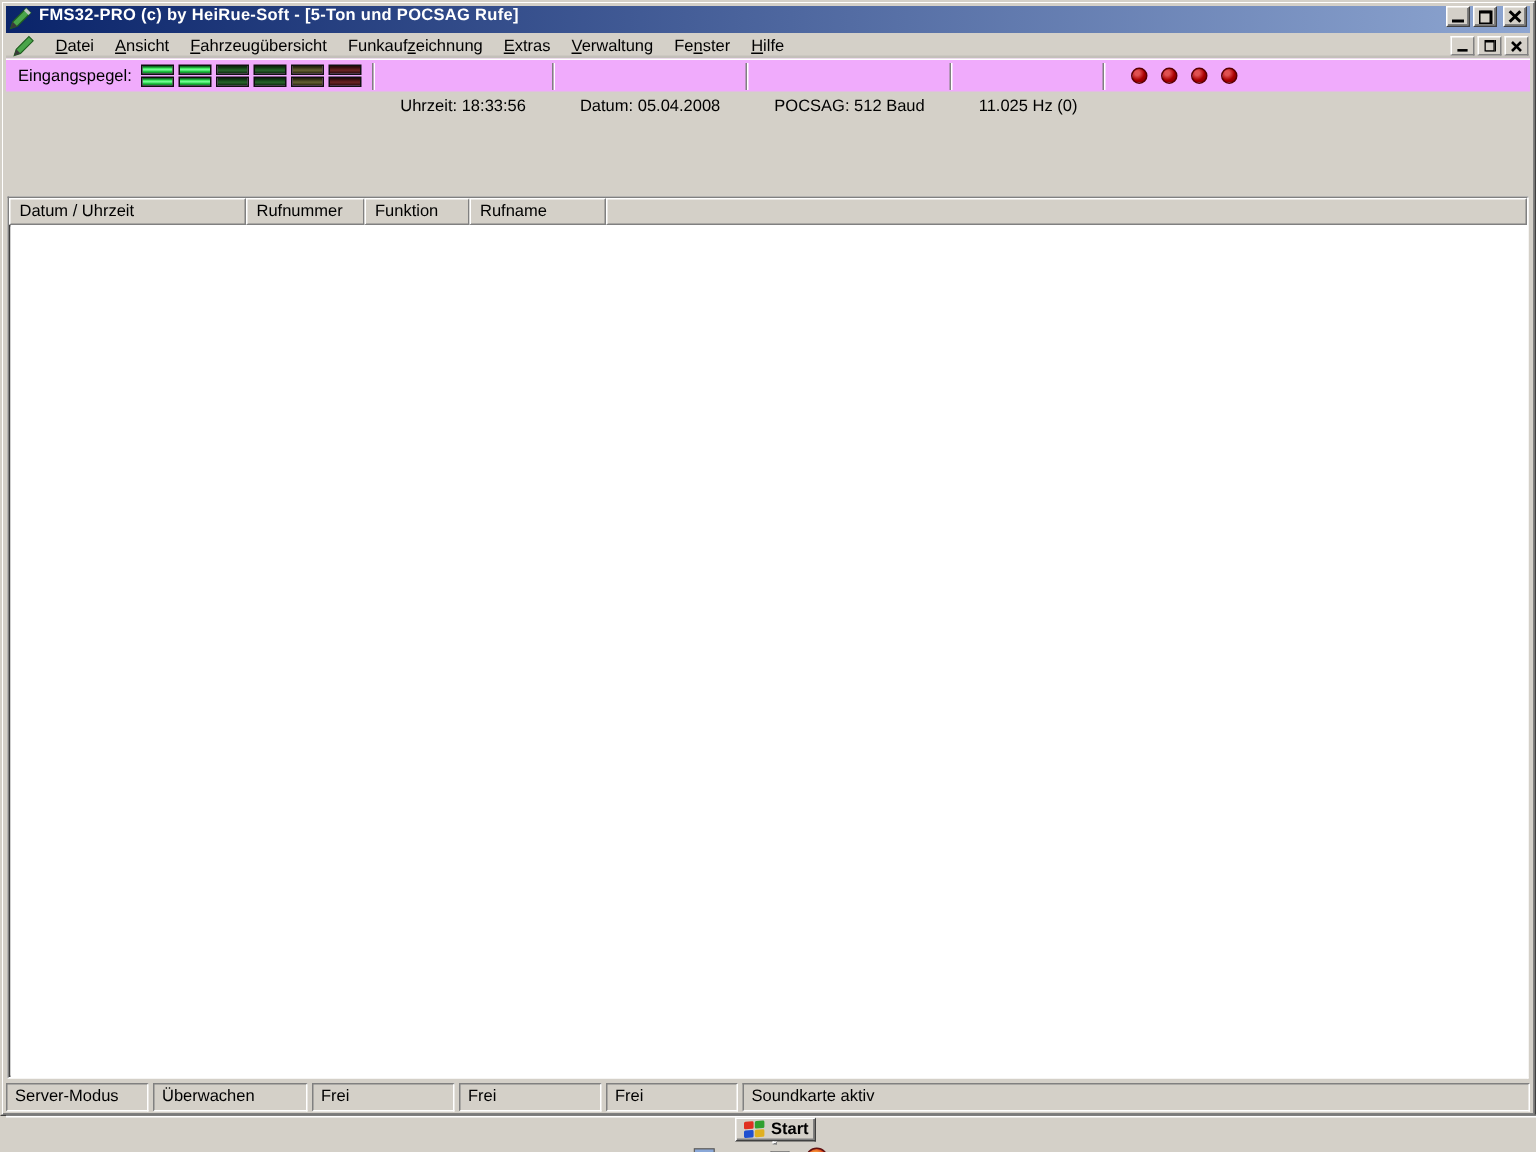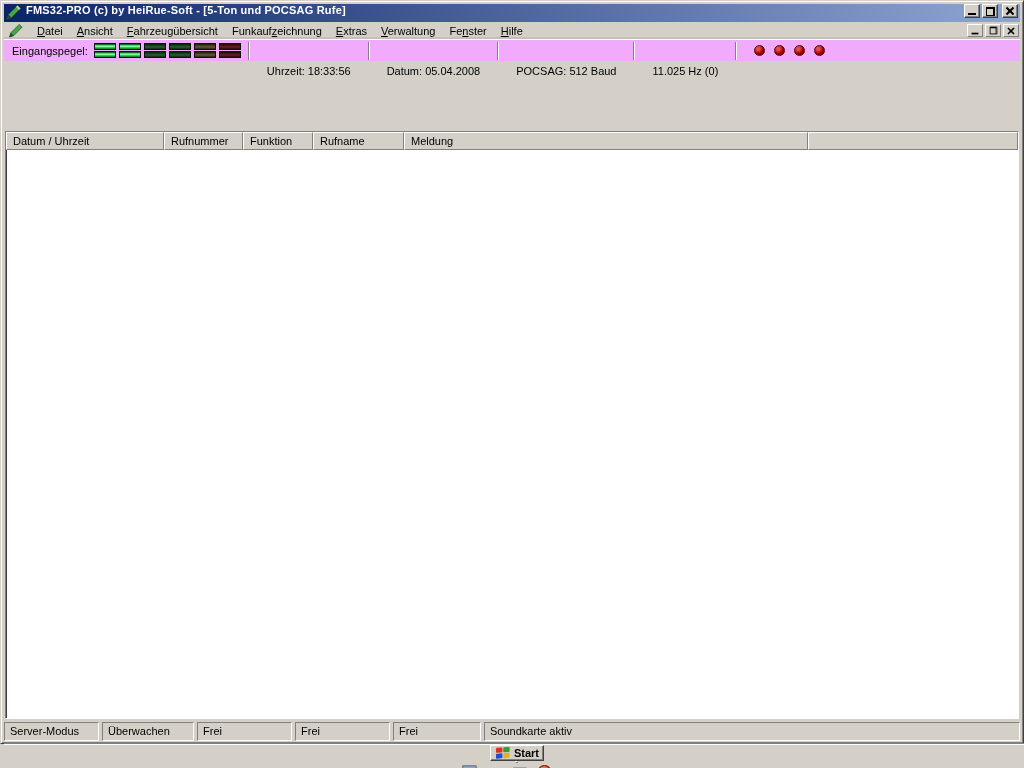--- a/index.html
+++ b/index.html
@@ -198,29 +198,28 @@
     </span>
   </div>
 
 
   <div class="tablezone">
     <div class="thead">
       <div class="thcell" style="width:158px">Datum / Uhrzeit</div>
       <div class="thcell" style="width:79px">Rufnummer</div>
       <div class="thcell" style="width:70px">Funktion</div>
       <div class="thcell" style="width:91px">Rufname</div>
-      <div class="thcell" style="width:404px">Meldung</div>
       <div class="thcell last"></div>
     </div>
     <div class="tbody"></div>
   </div>
 
   <div class="statusbar">
     <span class="spanel" style="width:95px">Server-Modus</span>
-    <span class="spanel" style="width:92px">Überwachen</span>
+    <span class="spanel" style="width:103px">Überwachen</span>
     <span class="spanel" style="width:95px">Frei</span>
     <span class="spanel" style="width:95px">Frei</span>
     <span class="spanel" style="width:88px">Frei</span>
     <span class="spanel grow">Soundkarte aktiv</span>
   </div>
 </div>
 
 <div class="taskbar">
   <div class="startbtn raised2">
     <svg width="16" height="14" viewBox="0 0 16 14">

